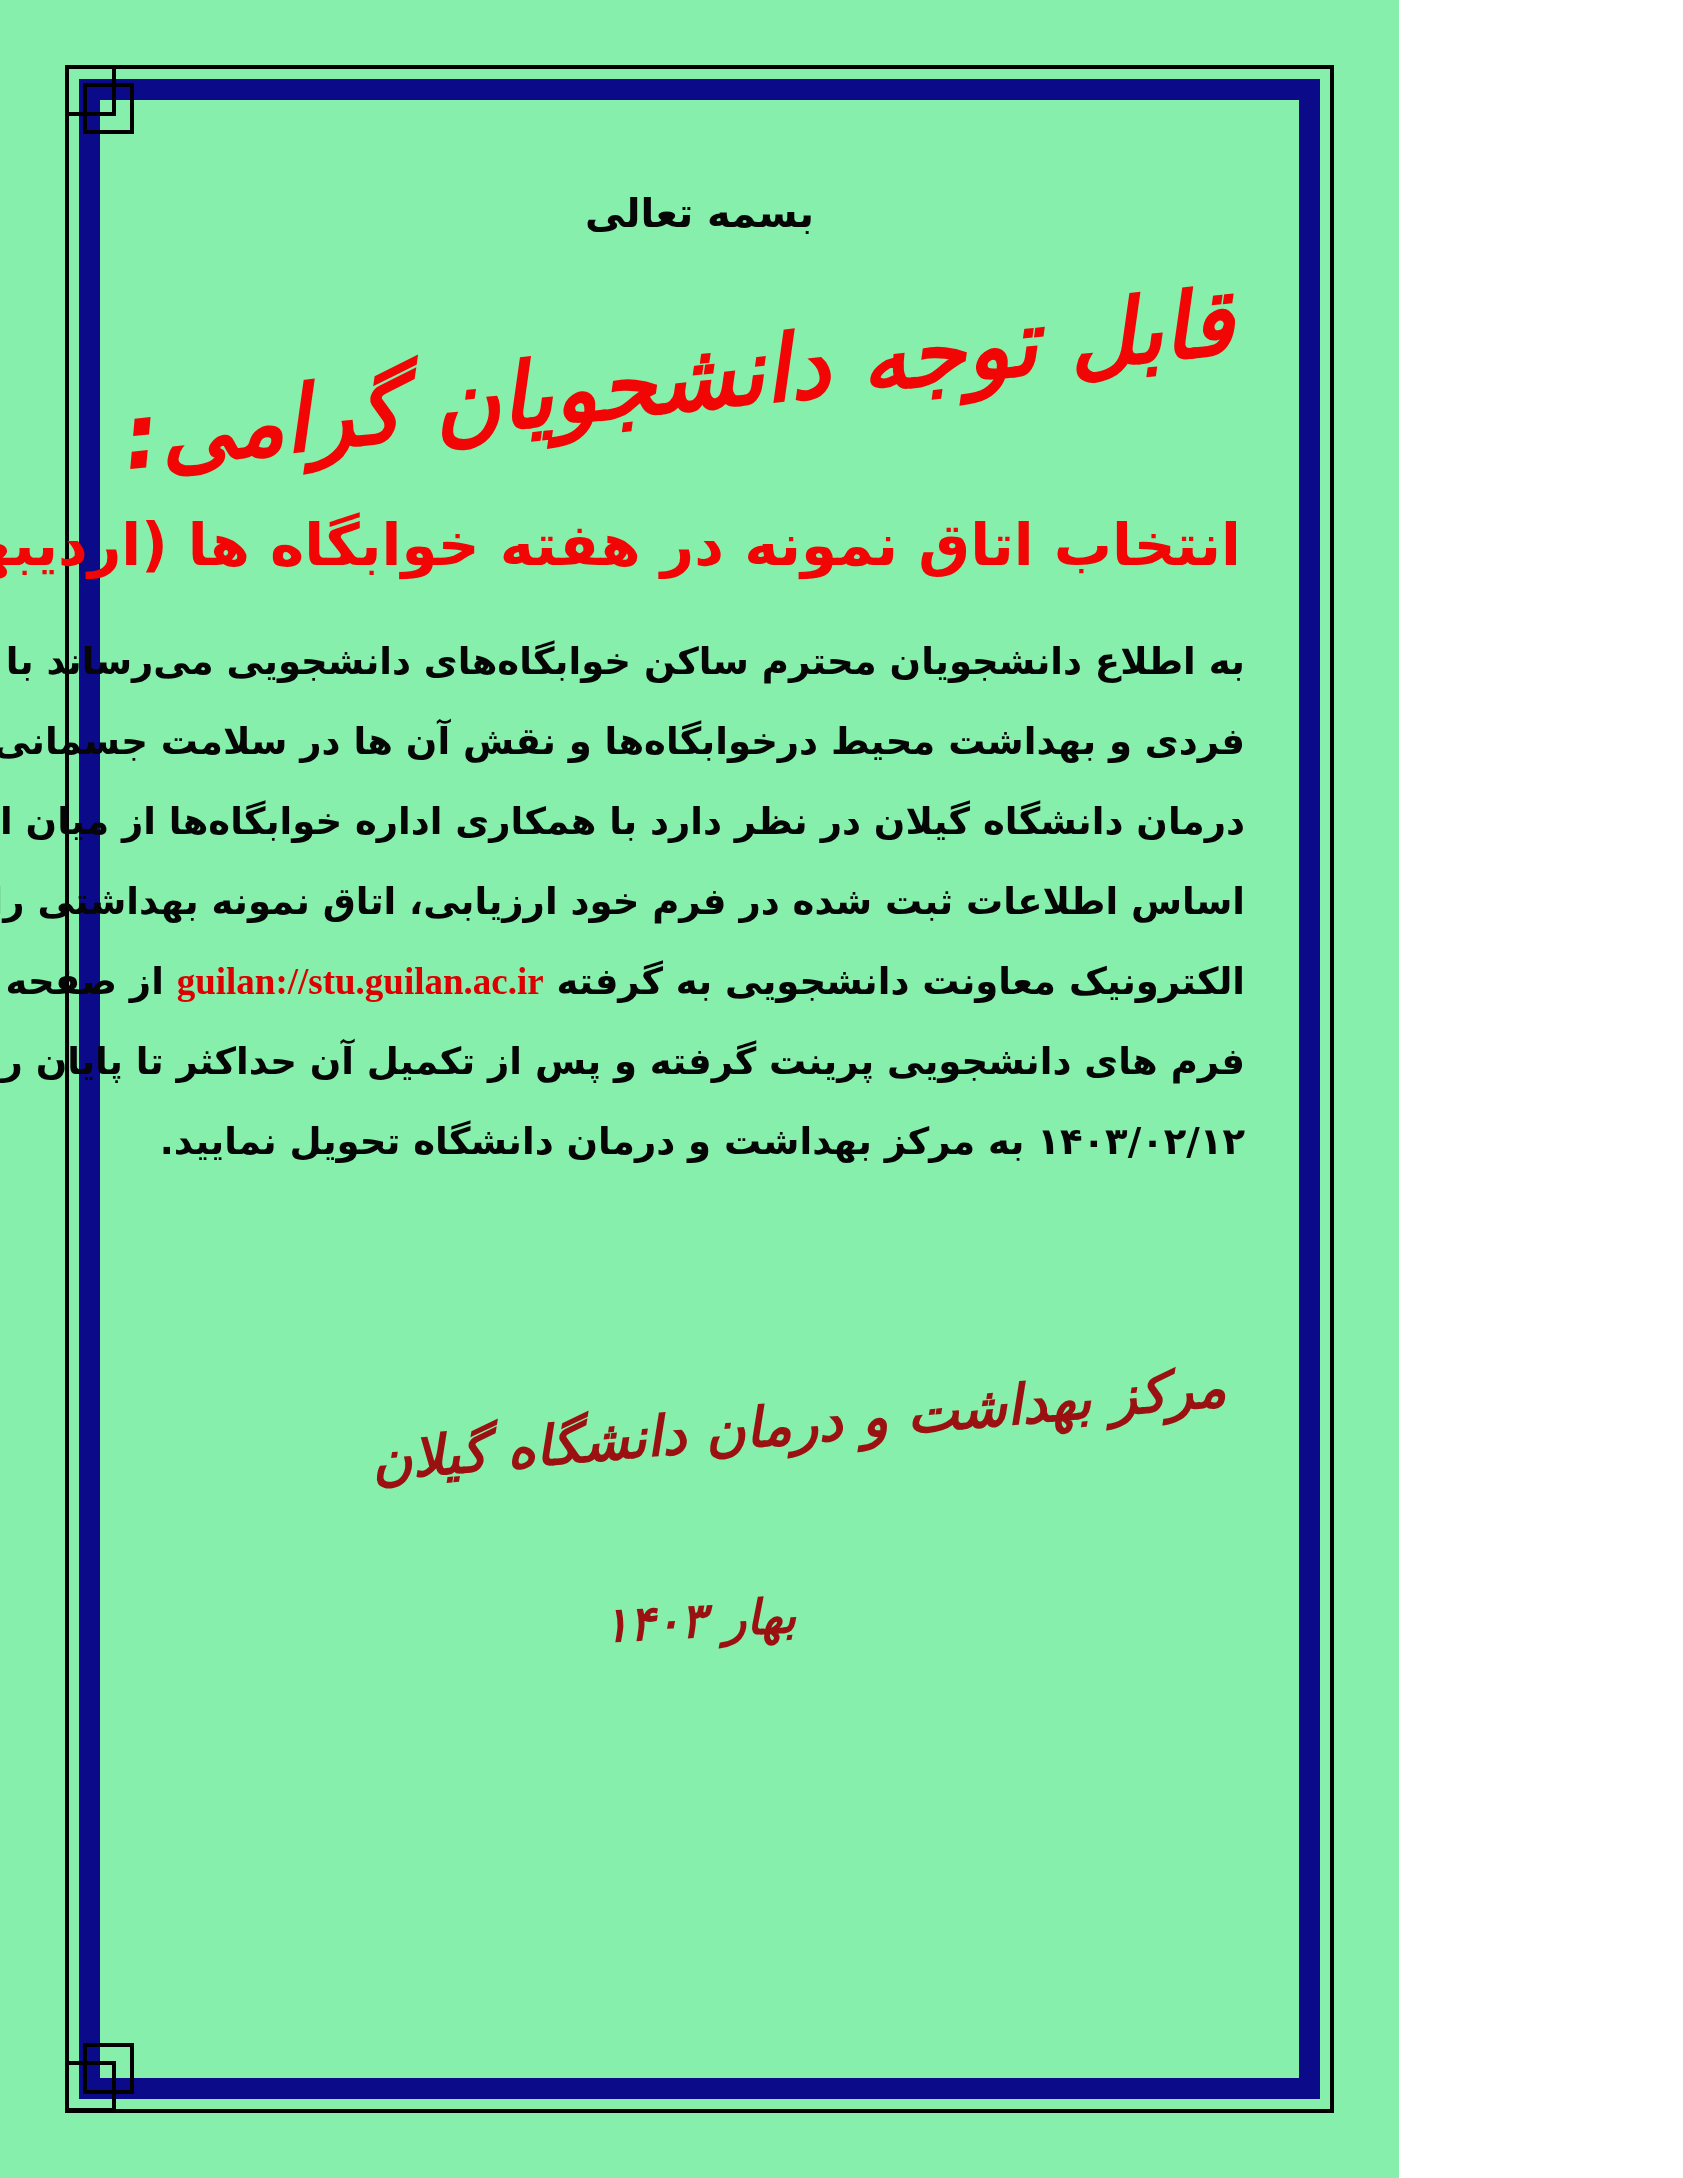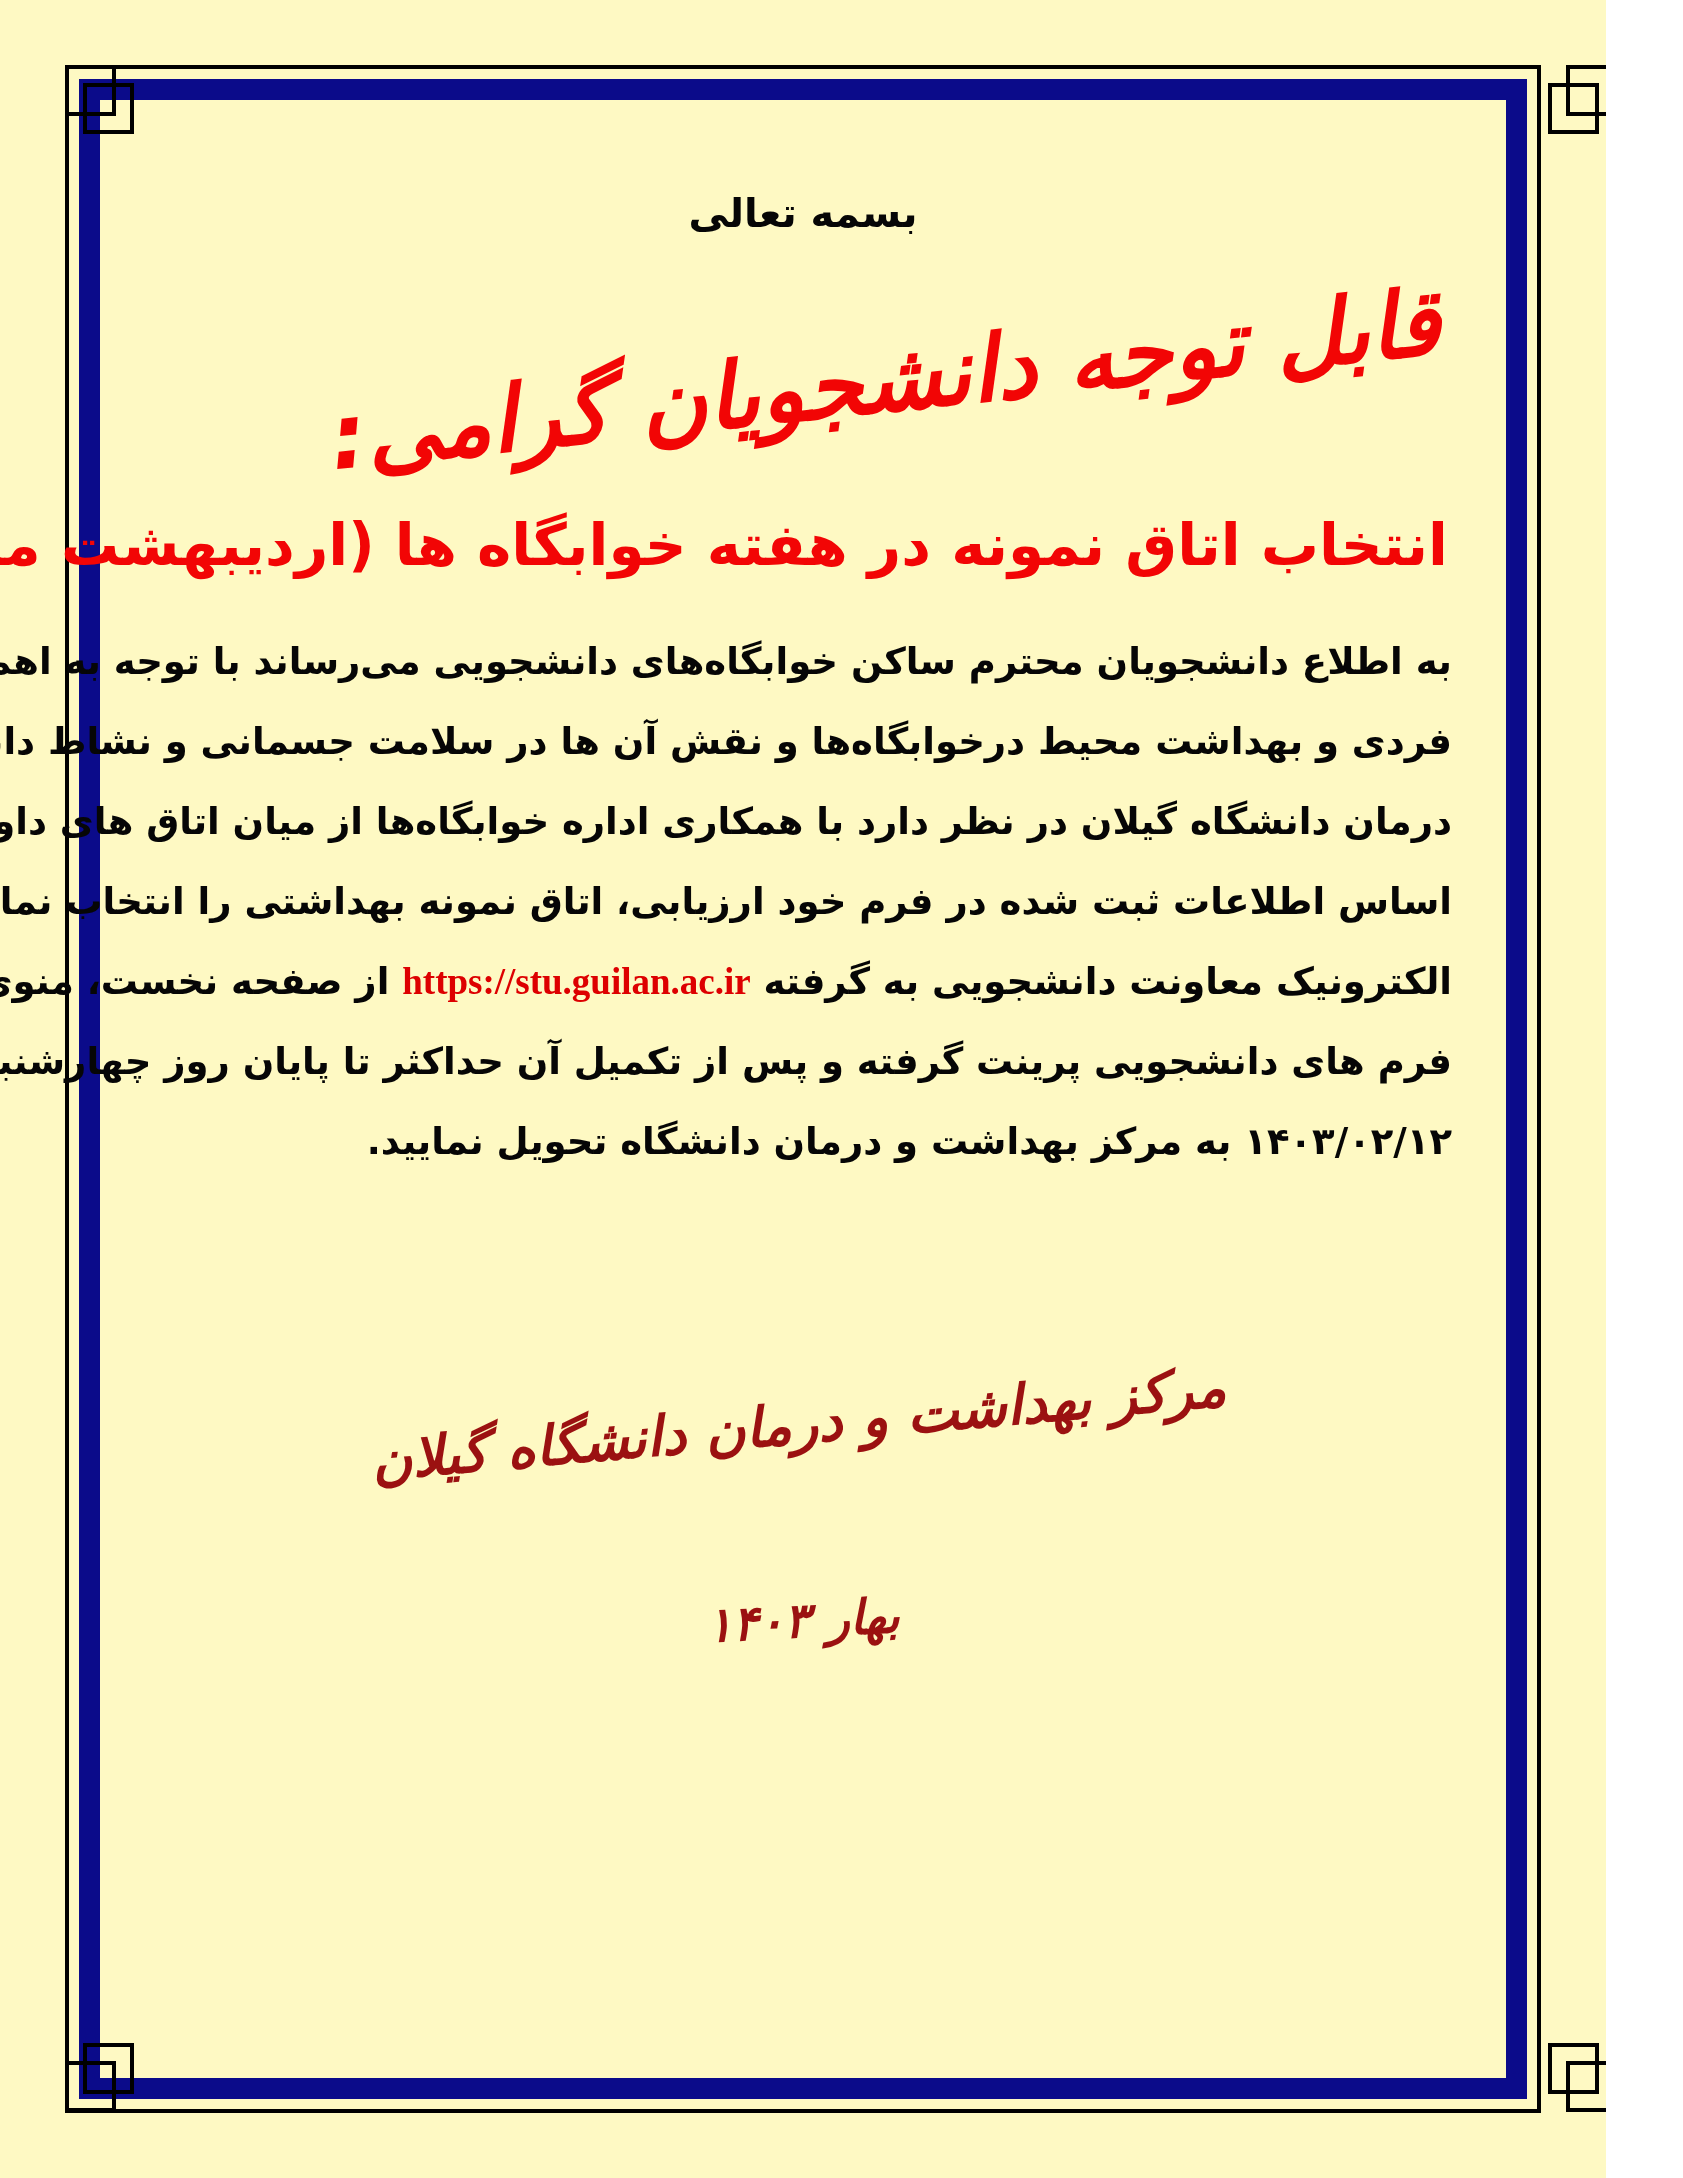--- a/index.html
+++ b/index.html
@@ -7,22 +7,22 @@
     --frame-black:#000000;
     --accent-red:#f20505;
     --url-red:#dd0000;
     --dark-red:#9b1111;
     --body-black:#060606;
   }
   *{box-sizing:border-box;}
   html,body{margin:0;padding:0;background:#ffffff;}
   .page{
     position:relative;
-    width:1606px;height:2178px;
-    background:#fef9c3;
+    width:1399px;height:2178px;
+    background:#86efac;
     overflow:hidden;
     font-family:"DejaVu Sans",sans-serif;
   }
   
   .frame-navy{
     position:absolute;inset:79px;
     border:21px solid var(--border-navy);
     z-index:1;
   }
   .frame-black{
@@ -131,21 +131,21 @@
 
   <div class="subtitle">انتخاب اتاق نمونه در هفته خوابگاه ها (اردیبهشت ماه ۱۴۰۳)</div>
 
   <div class="body-text">
     <div class="bline">به اطلاع دانشجویان محترم ساکن خوابگاه‌های دانشجویی می‌رساند با توجه به اهمیت بهداشت</div>
     <div class="bline">فردی و بهداشت محیط درخوابگاه‌ها و نقش آن ها در سلامت جسمانی و نشاط دانشجویان، مرکز</div>
     <div class="bline">درمان دانشگاه گیلان در نظر دارد با همکاری اداره خوابگاه‌ها از میان اتاق های داوطلب و بر</div>
     <div class="bline">اساس اطلاعات ثبت شده در فرم خود ارزیابی، اتاق نمونه بهداشتی را انتخاب نماید، لذا از</div>
     <div class="bline">
       <span>الکترونیک معاونت دانشجویی به گرفته</span>
-      <span class="url">https://stu.guilan.ac.ir</span>
+      <span class="url">guilan://stu.guilan.ac.ir</span>
       <span>از صفحه نخست، منوی</span>
     </div>
     <div class="bline">فرم های دانشجویی پرینت گرفته و پس از تکمیل آن حداکثر تا پایان روز چهارشنبه مورخ</div>
     <div class="bline last">۱۴۰۳/۰۲/۱۲ به مرکز بهداشت و درمان دانشگاه تحویل نمایید.</div>
   </div>
 
   <div class="signature">مرکز بهداشت و درمان دانشگاه گیلان</div>
 
   <div class="season-date">بهار ۱۴۰۳</div>
 

